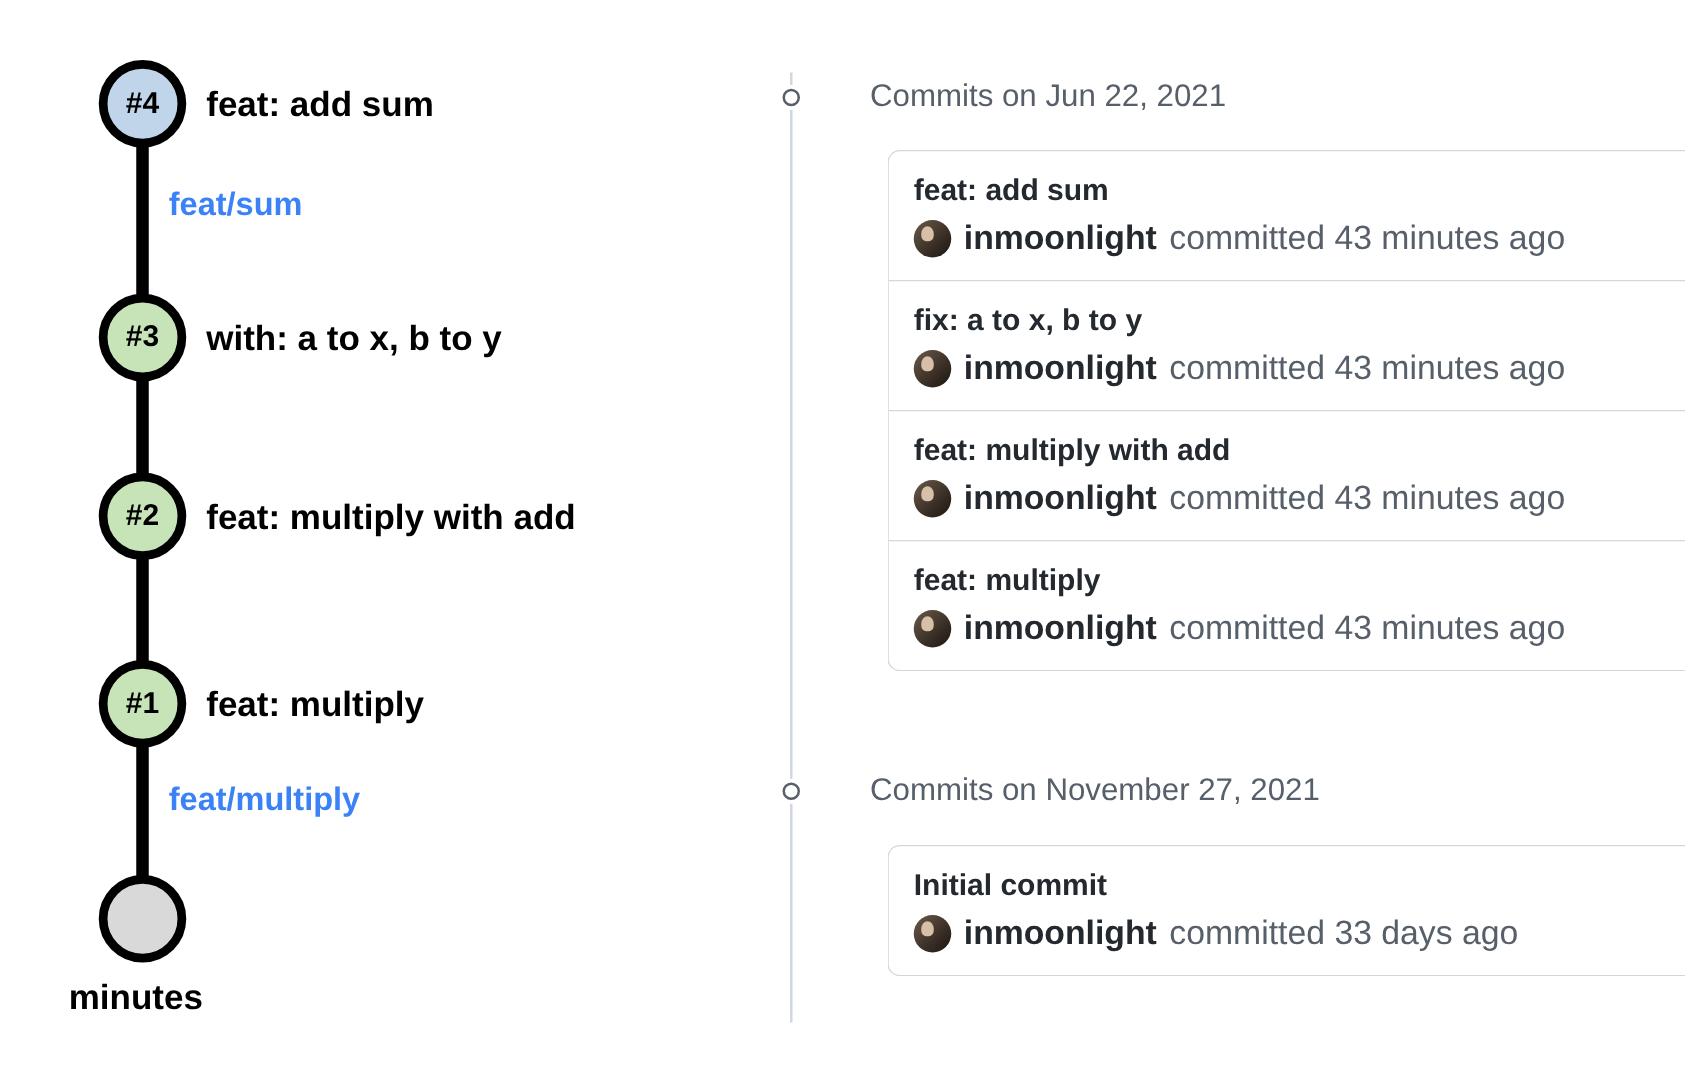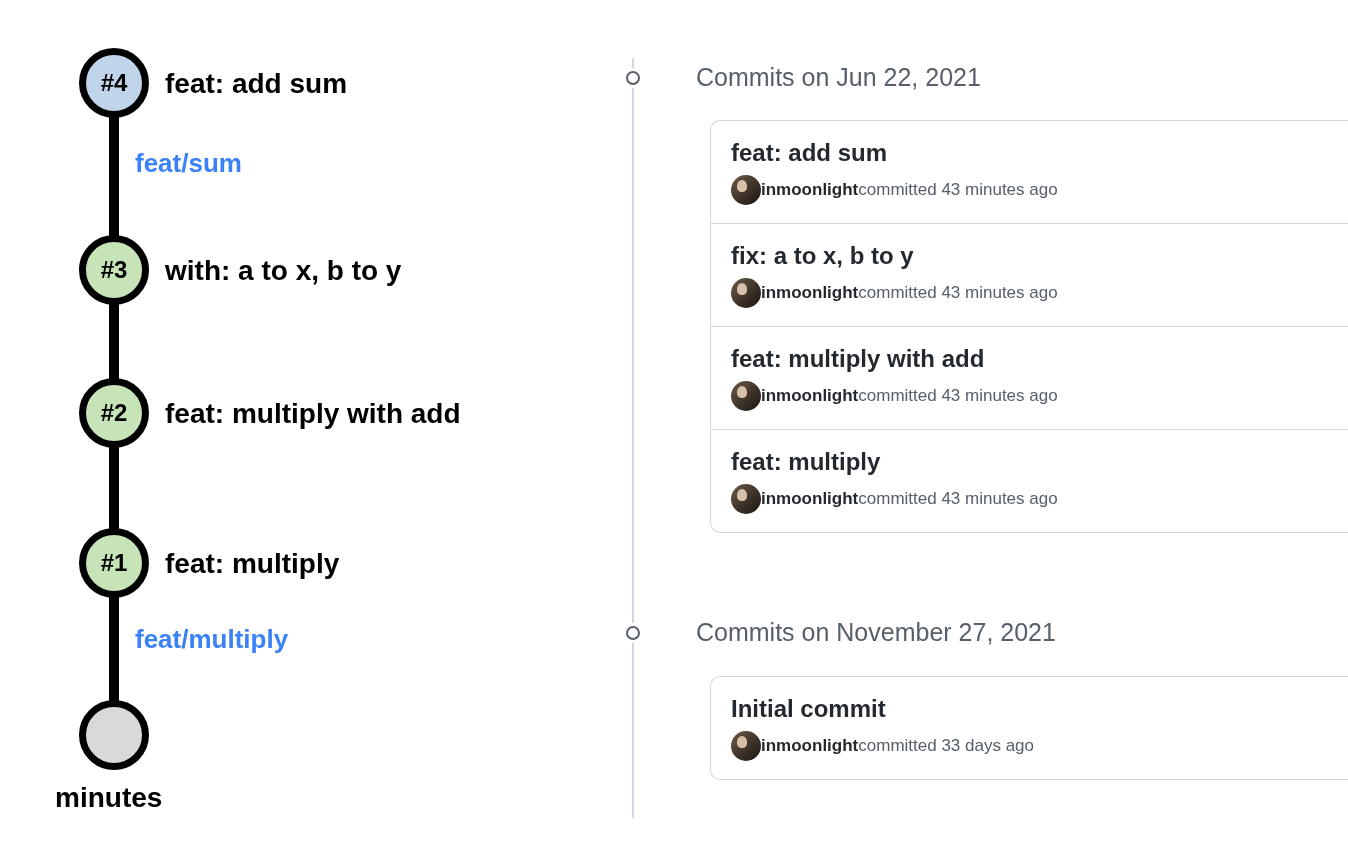--- a/index.html
+++ b/index.html
@@ -128,21 +128,22 @@
   .commit:last-child { border-bottom: none; }
   .commit-title {
     font-weight: 600;
     font-size: 24px;
     color: #24292f;
     margin-bottom: 8px;
   }
   .commit-meta {
     display: flex;
     align-items: center;
-    font-size: 17px;
+    gap: 10px;
+    font-size: 27px;
     color: #57606a;
   }
   .avatar {
     width: 30px;
     height: 30px;
     border-radius: 50%;
     background: linear-gradient(135deg, #6b5b4a 0%, #3a2f26 60%, #1a1410 100%);
     flex-shrink: 0;
     position: relative;
     overflow: hidden;

